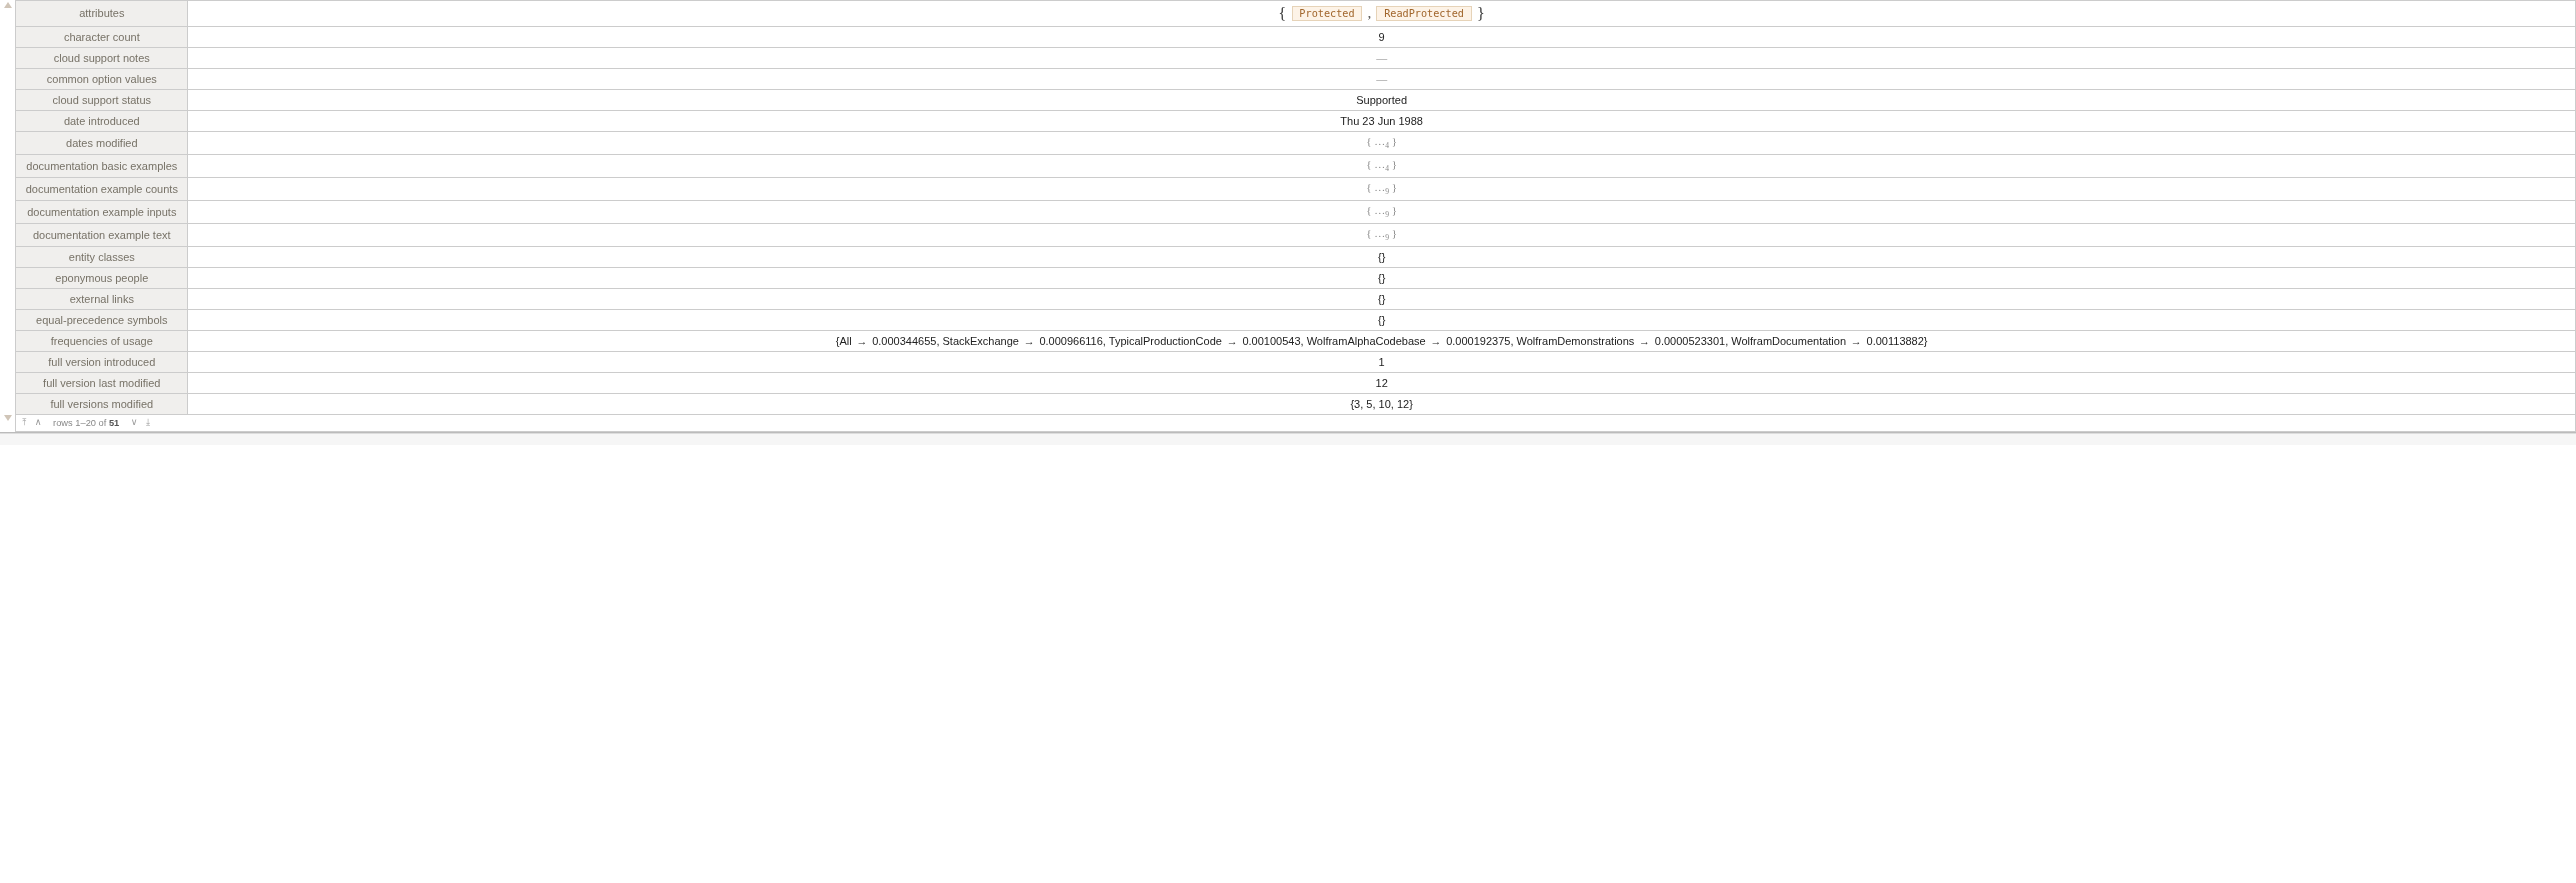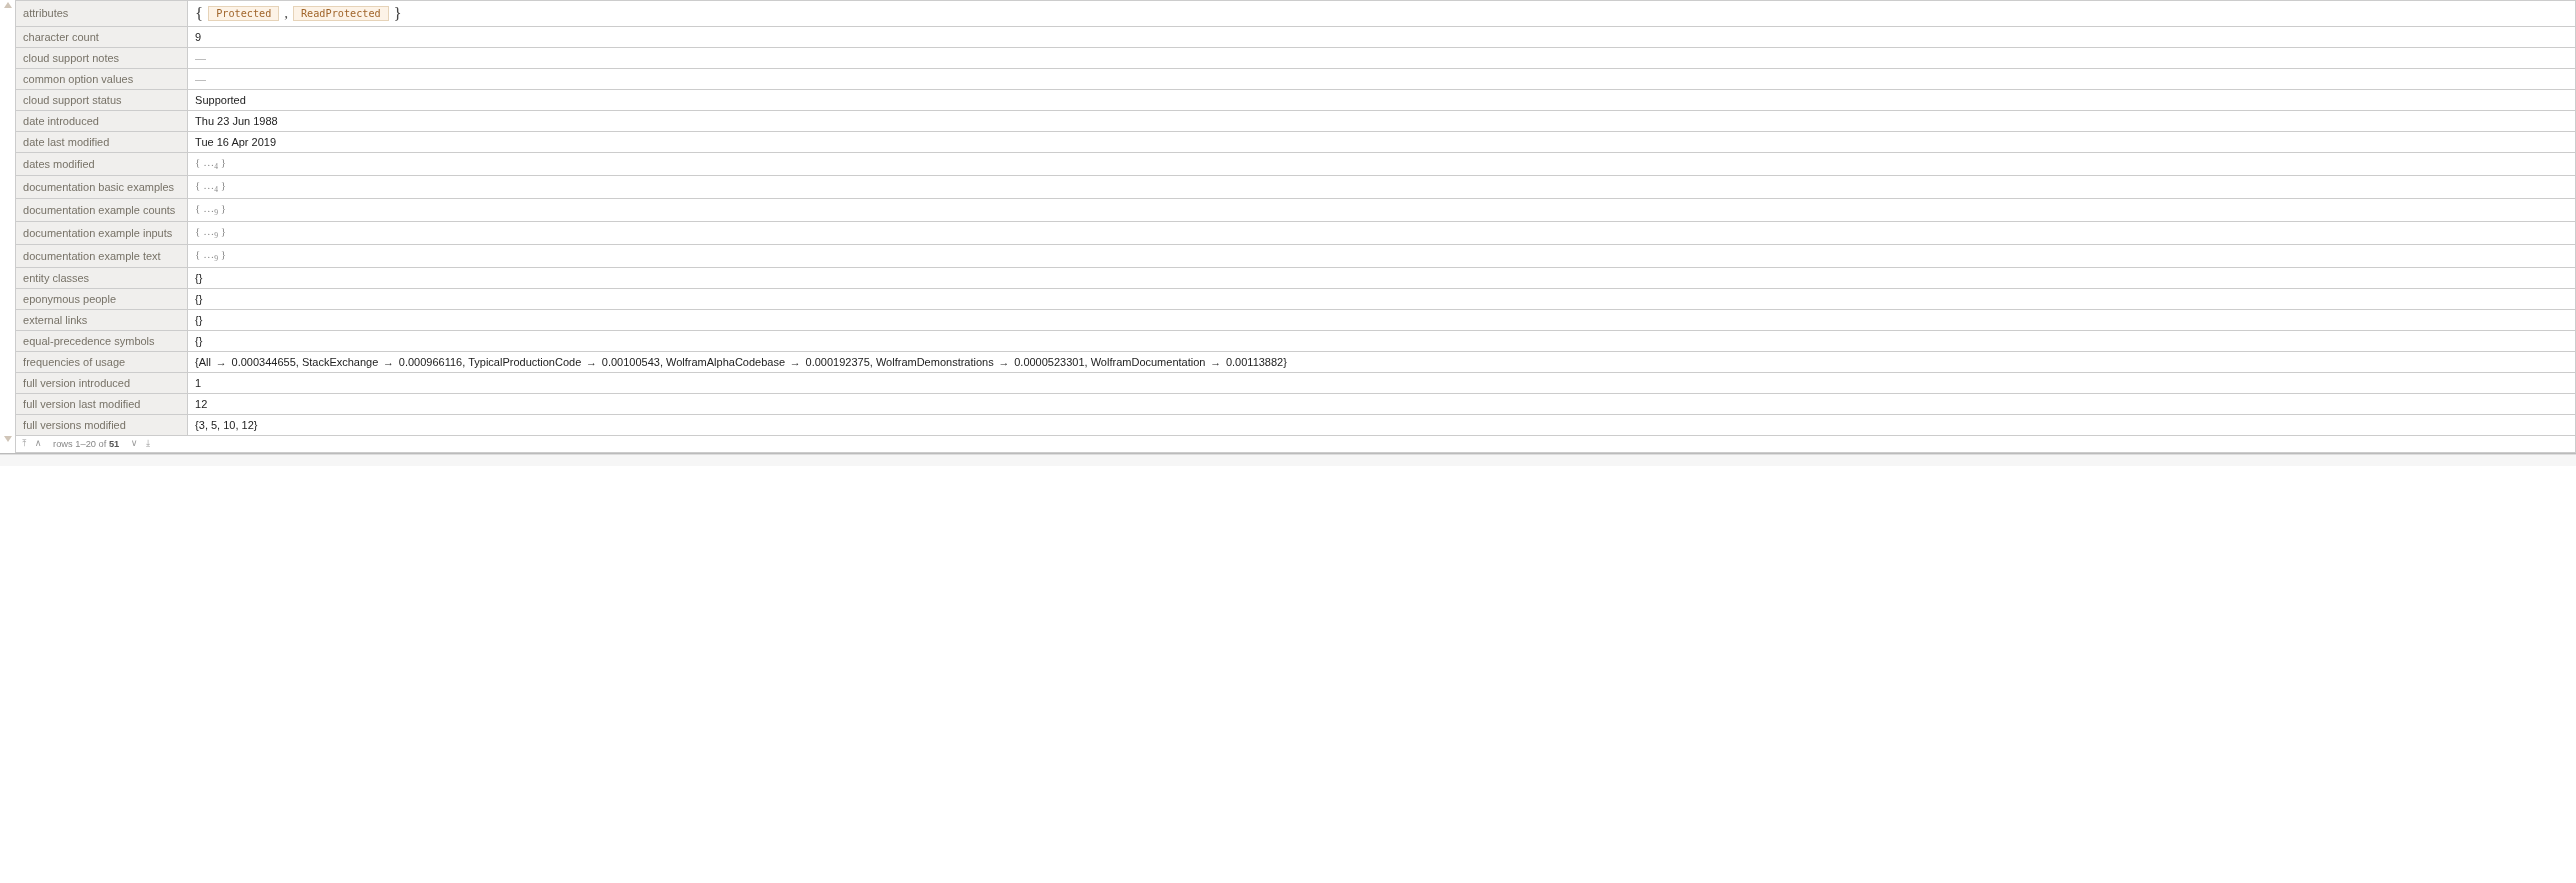--- a/index.html
+++ b/index.html
@@ -36,20 +36,21 @@
     border-bottom: 6px solid #d0c5b8;
   }
   .tri-down {
     border-left: 4.2px solid transparent;
     border-right: 4.2px solid transparent;
     border-top: 6px solid #d0c5b8;
   }
   .main {
     flex: 1 1 auto;
     min-width: 0;
+    text-align: center;
   }
   table.props {
     width: 100%;
     border-collapse: collapse;
     table-layout: fixed;
   }
   table.props td {
     border: 0.8px solid #ccc;
     padding: 3.4px 6.8px;
     height: 21px;
@@ -166,24 +167,20 @@
           </tr>
           <tr>
             <td class="key">cloud support status</td>
             <td class="val"><span>Supported</span></td>
           </tr>
           <tr>
             <td class="key">date introduced</td>
             <td class="val"><span>Thu 23 Jun 1988</span></td>
           </tr>
           <tr>
-            <td class="key">date last modified</td>
-            <td class="val"><span>Tue 16 Apr 2019</span></td>
-          </tr>
-          <tr>
             <td class="key">dates modified</td>
             <td class="val"><span class="elided"><span>{ </span><span>…</span><span class="sub">4</span><span> }</span></span></td>
           </tr>
           <tr>
             <td class="key">documentation basic examples</td>
             <td class="val"><span class="elided"><span>{ </span><span>…</span><span class="sub">4</span><span> }</span></span></td>
           </tr>
           <tr>
             <td class="key">documentation example counts</td>
             <td class="val"><span class="elided"><span>{ </span><span>…</span><span class="sub">9</span><span> }</span></span></td>

